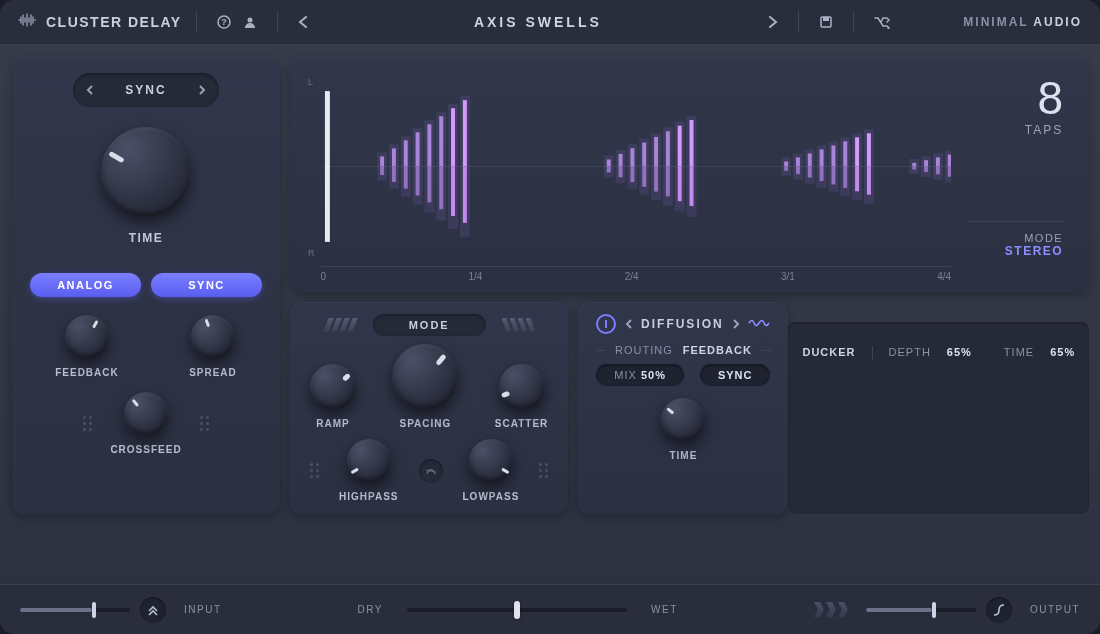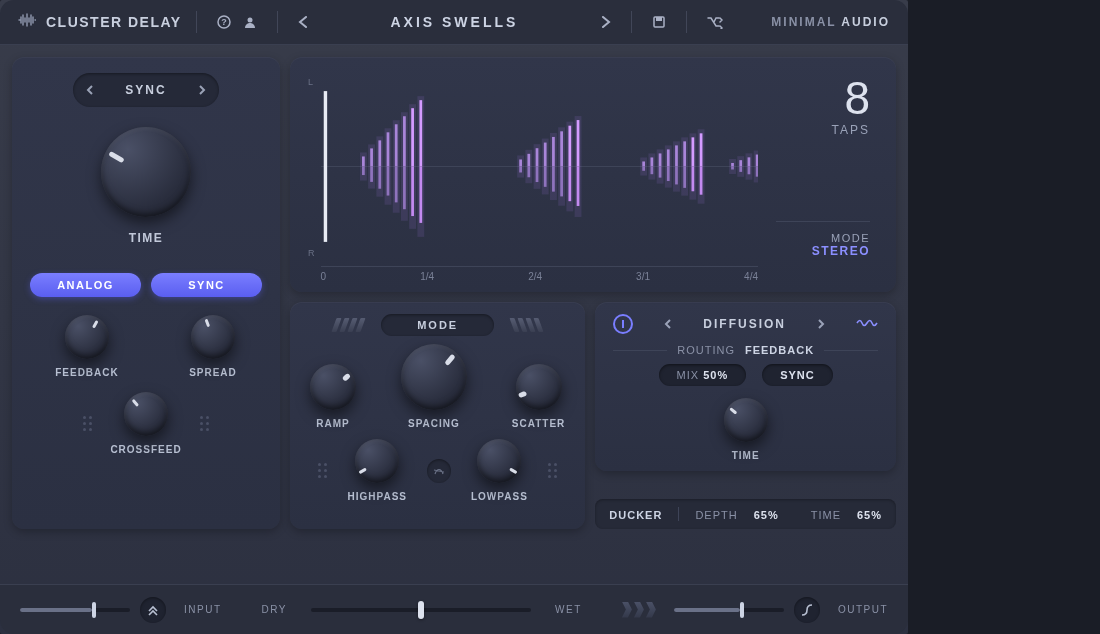--- a/index.html
+++ b/index.html
@@ -1,18 +1,18 @@
 <!DOCTYPE html>
 <html><head>
 <meta charset="utf-8">
 <style>
 * { margin: 0; padding: 0; box-sizing: border-box; font-family: -apple-system, BlinkMacSystemFont, "Segoe UI", Arial, sans-serif; }
 body { background: #1a1d26; width: 1100px; height: 634px; overflow: hidden; color: #9ba3b8; user-select: none; }
 
-.plugin { width: 908px; height: 634px; background: linear-gradient(180deg, #383c4a 0%, #2c3040 100%); border-radius: 2px; position: relative; }
+.plugin { width: 1100px; height: 634px; background: linear-gradient(180deg, #383c4a 0%, #2c3040 100%); border-radius: 18px; position: relative; }
 
 
 .topbar { height: 45px; display: flex; align-items: center; padding: 0 18px; background: #2a2e3c; border-radius: 14px 14px 0 0; border-bottom: 1px solid #3a3f50; }
 .topbar .logo-icon { color: #8b93a8; margin-right: 10px; }
 .topbar .title { color: #c8cfde; font-size: 14px; font-weight: 700; letter-spacing: 1.5px; }
 .topbar .sep { width: 1px; height: 22px; background: #414658; margin: 0 14px; }
 .topbar .ibtn { cursor: pointer; color: #aab1c5; padding: 4px 6px; display: flex; align-items: center; justify-content: center; }
 .topbar .preset { flex: 1; text-align: center; color: #cdd4e4; font-size: 14px; font-weight: 600; letter-spacing: 3px; }
 .topbar .brand { color: #8990a5; font-size: 12px; font-weight: 700; letter-spacing: 2px; }
 .topbar .brand .bold { color: #c8cfde; }
@@ -88,21 +88,21 @@
 .routing-row .rl { color: #8a91a6; }
 .routing-row .rv { color: #cdd4e4; font-weight: 600; }
 
 .mix-sync-row { display: flex; gap: 16px; justify-content: center; }
 .dark-pill { background: #1f2330; border-radius: 16px; padding: 5px 18px; font-size: 11px; letter-spacing: 1px; box-shadow: inset 0 1px 3px rgba(0,0,0,0.5); cursor: pointer; }
 .dark-pill .k { color: #8a91a6; margin-right: 4px; }
 .dark-pill .v { color: #dde2ee; font-weight: 600; }
 
 .size-mod-row { display: flex; justify-content: space-around; margin-top: 12px; }
 
-.ducker-row { display: flex; align-items: flex-end; background: #262a38; border-radius: 8px; padding: 8px 14px; margin-top: 20px; gap: 16px; font-size: 11px; letter-spacing: 1px; box-shadow: inset 0 1px 3px rgba(0,0,0,0.3); }
+.ducker-row { display: flex; align-items: flex-start; background: #262a38; border-radius: 8px; padding: 24px 14px; margin-top: 20px; gap: 16px; font-size: 11px; letter-spacing: 1px; box-shadow: inset 0 1px 3px rgba(0,0,0,0.3); }
 .ducker-row .db { color: #cdd4e4; font-weight: 600; }
 .ducker-row .dsep { width: 1px; height: 14px; background: #3e4458; }
 .ducker-row .dk { color: #8a91a6; }
 .ducker-row .dv { color: #dde2ee; font-weight: 600; }
 
 
 .footer { position: absolute; left: 0; right: 0; bottom: 0; height: 50px; background: #2a2e3c; border-top: 1px solid #3a3f50; border-radius: 0 0 14px 14px; display: flex; align-items: center; padding: 0 20px; gap: 18px; }
 .io-block { display: flex; align-items: center; gap: 10px; }
 .io-slider { width: 110px; height: 4px; background: #1a1d28; border-radius: 2px; position: relative; cursor: pointer; }
 .io-slider .fill { position: absolute; left: 0; top: 0; bottom: 0; width: 65%; background: #6a7188; border-radius: 2px; }
@@ -438,21 +438,21 @@
               <span></span>
               <span></span>
               <span></span>
               <span></span>
               <span></span>
               <span></span>
             </div>
         </div>
       </div>
 
-      <div style="display:flex; flex-direction:column; gap:8px; flex:1;">
+      <div style="display:flex; flex-direction:row; flex:1;">
         <div class="panel diff-panel">
           <div class="diff-head">
             <div class="power">
                 <span></span>
               </div>
             <span class="arr"><svg width="8" height="10" viewBox="0 0 8 10">
                   <path d="M6 1L2 5l4 4" fill="none" stroke="currentColor" stroke-width="2"></path>
                 </svg></span>
             <span class="diff-title">DIFFUSION</span>
             <span class="arr"><svg width="8" height="10" viewBox="0 0 8 10">

